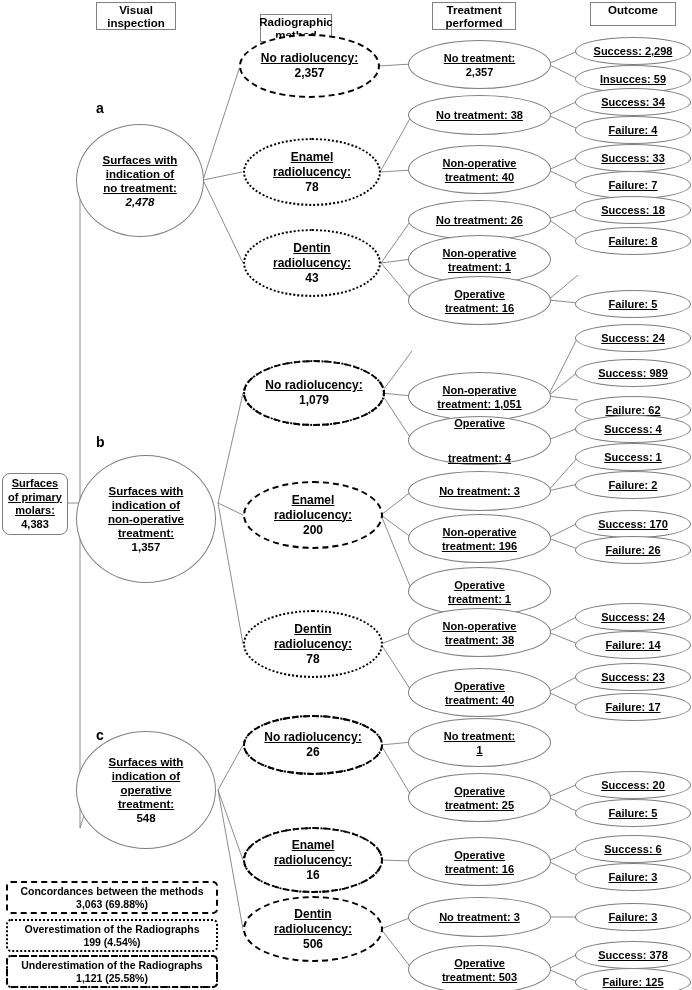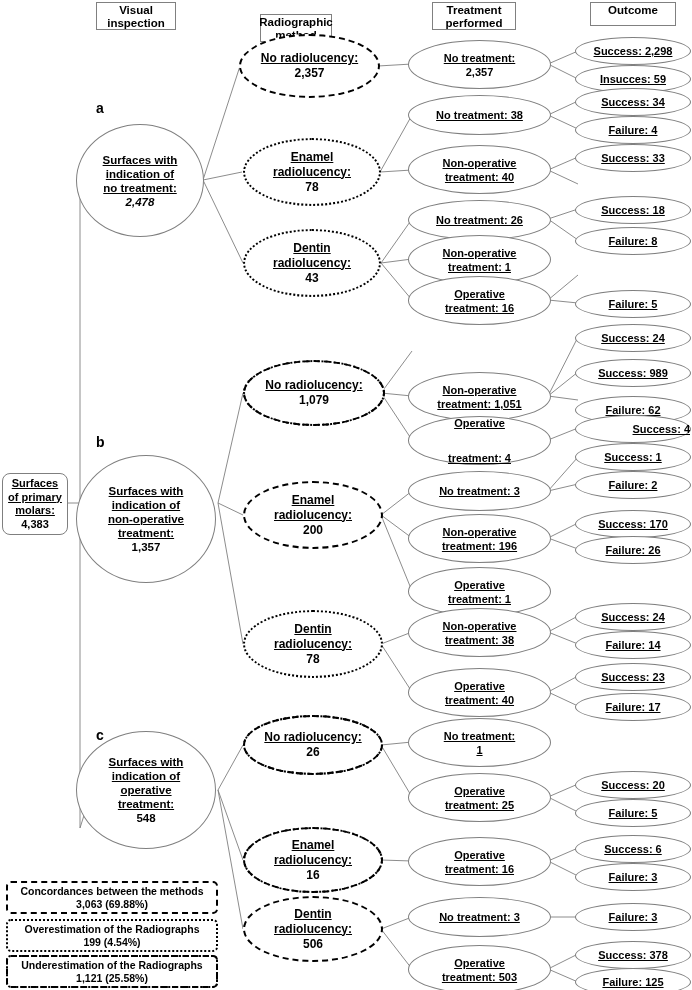--- a/index.html
+++ b/index.html
@@ -436,40 +436,43 @@
     </div>
   <div class="node out" style="left:575px;top:88px;width:116px;height:28px;">
     <span class="ln u">Success: 34</span>
     </div>
   <div class="node out" style="left:575px;top:116px;width:116px;height:28px;">
     <span class="ln u">Failure: 4</span>
     </div>
   <div class="node out" style="left:575px;top:144px;width:116px;height:28px;">
     <span class="ln u">Success: 33</span>
     </div>
+  <div class="node out" style="left:575px;top:171px;width:116px;height:28px;">
+    <span class="ln u">Failure: 7</span>
+    </div>
   <div class="node out" style="left:575px;top:196px;width:116px;height:28px;">
     <span class="ln u">Success: 18</span>
     </div>
   <div class="node out" style="left:575px;top:227px;width:116px;height:28px;">
     <span class="ln u">Failure: 8</span>
     </div>
   <div class="node out" style="left:575px;top:290px;width:116px;height:28px;">
     <span class="ln u">Failure: 5</span>
     </div>
 
   <div class="node out" style="left:575px;top:324px;width:116px;height:28px;">
     <span class="ln u">Success: 24</span>
     </div>
   <div class="node out" style="left:575px;top:359px;width:116px;height:28px;">
     <span class="ln u">Success: 989</span>
     </div>
   <div class="node out" style="left:575px;top:396px;width:116px;height:28px;">
     <span class="ln u">Failure: 62</span>
     </div>
-  <div class="node out" style="left:575px;top:415px;width:116px;height:28px;justify-content:flex-end;">
+  <div class="node out" style="left:575px;top:415px;width:116px;height:28px;">
     <span class="ln u">Success: 4</span>
     </div>
   <div class="node out" style="left:575px;top:443px;width:116px;height:28px;">
     <span class="ln u">Success: 1</span>
     </div>
   <div class="node out" style="left:575px;top:471px;width:116px;height:28px;">
     <span class="ln u">Failure: 2</span>
     </div>
   <div class="node out" style="left:575px;top:510px;width:116px;height:28px;">
     <span class="ln u">Success: 170</span>

